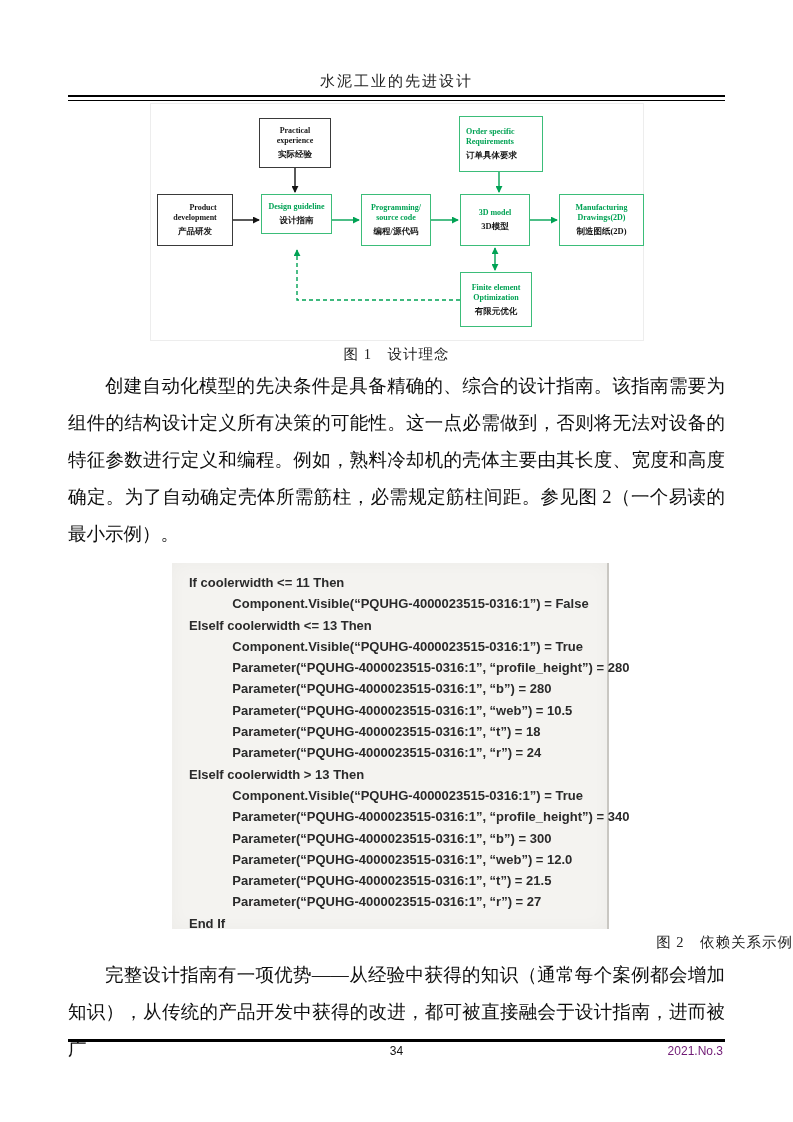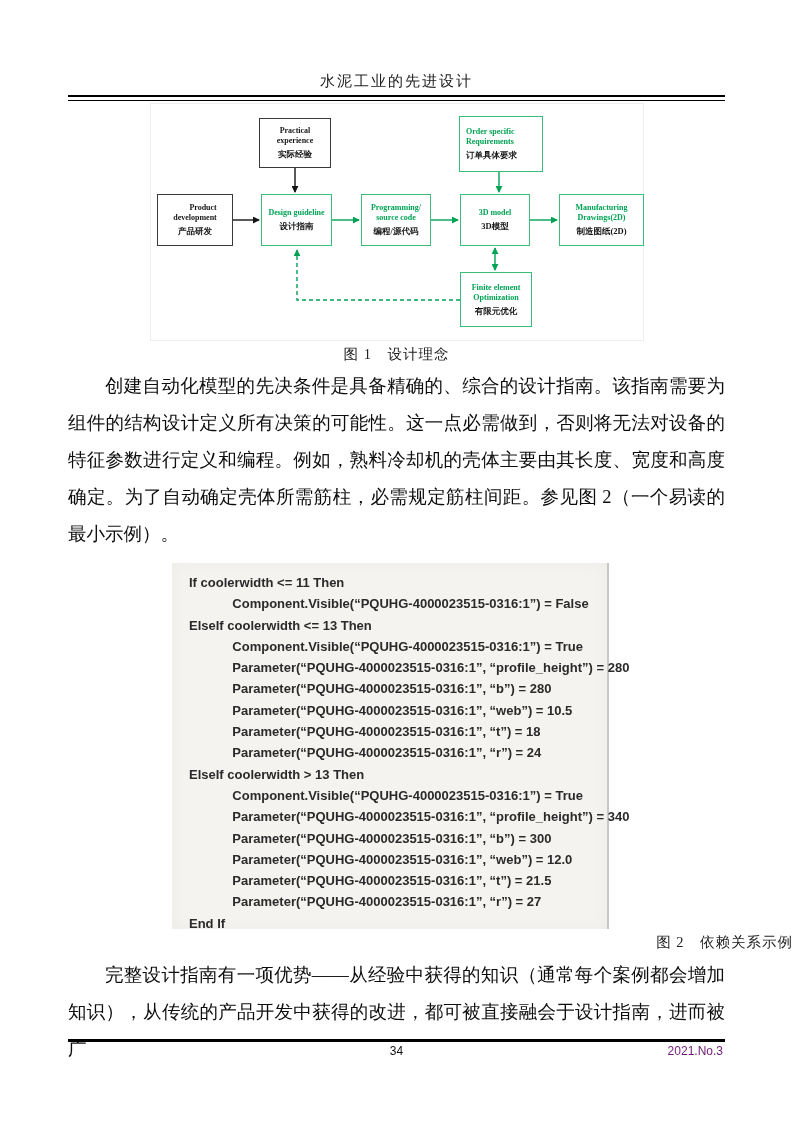--- a/index.html
+++ b/index.html
@@ -36,21 +36,21 @@
   .node .en{font-family:"Liberation Serif",serif;font-weight:bold;font-size:8px;white-space:pre-line;}
   .node .zh{font-weight:bold;font-size:8.5px;color:#151515;margin-top:3px;white-space:nowrap;}
   .node.black{border:1.5px solid #3a3a3a;}
   .node.black .en{color:#151515;}
   .node.green{border:1.5px solid #3bbd79;}
   .node.green .en{color:#00a254;}
   .node.align-left{align-items:flex-start;text-align:left;padding-left:6px;}
   .n-practical{left:108px;top:14px;width:72px;height:50px;}
   .n-order{left:308px;top:12px;width:84px;height:56px;}
   .n-product{left:6px;top:90px;width:76px;height:52px;text-align:right;}
-  .n-design{left:110px;top:90px;width:71px;height:52px;text-align:center;}
+  .n-design{left:110px;top:90px;width:71px;height:40px;text-align:center;}
   .n-programming{left:210px;top:90px;width:70px;height:52px;}
   .n-model3d{left:309px;top:90px;width:70px;height:52px;}
   .n-manufacturing{left:408px;top:90px;width:85px;height:52px;}
   .n-finite{left:309px;top:168px;width:72px;height:55px;}
   
   .fig-caption{
     position:absolute;left:0;width:100%;text-align:center;
     font-size:14.5px;color:#222;letter-spacing:1px;
   }
   .cap1{top:345px;}

